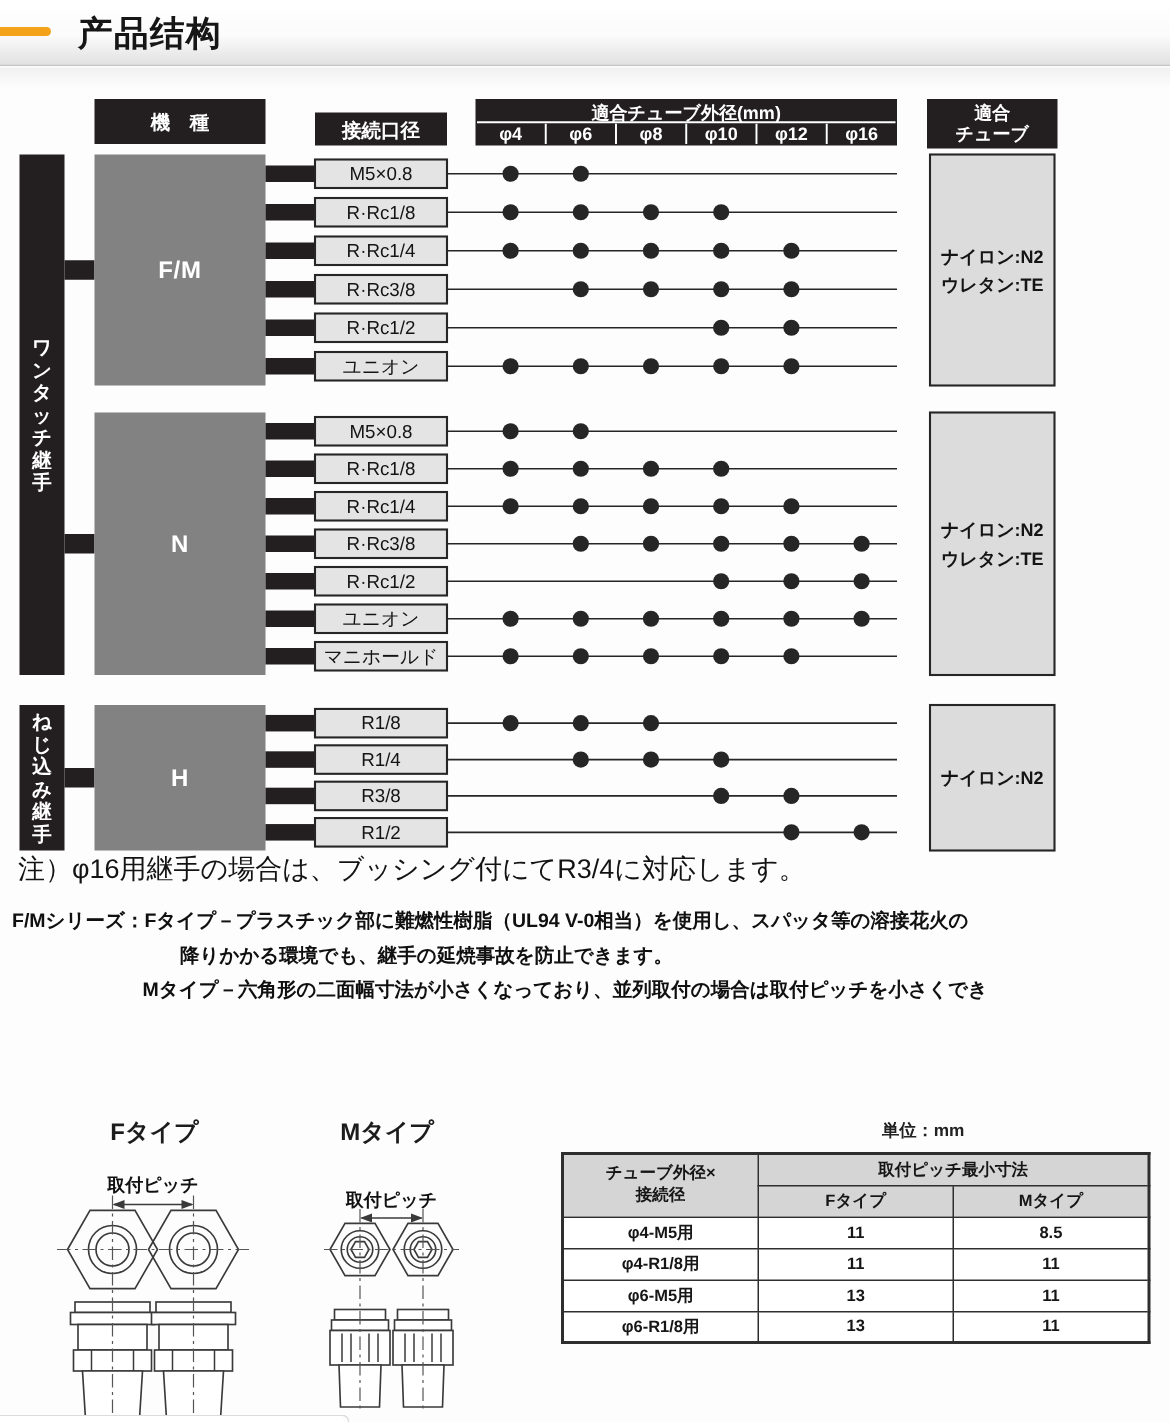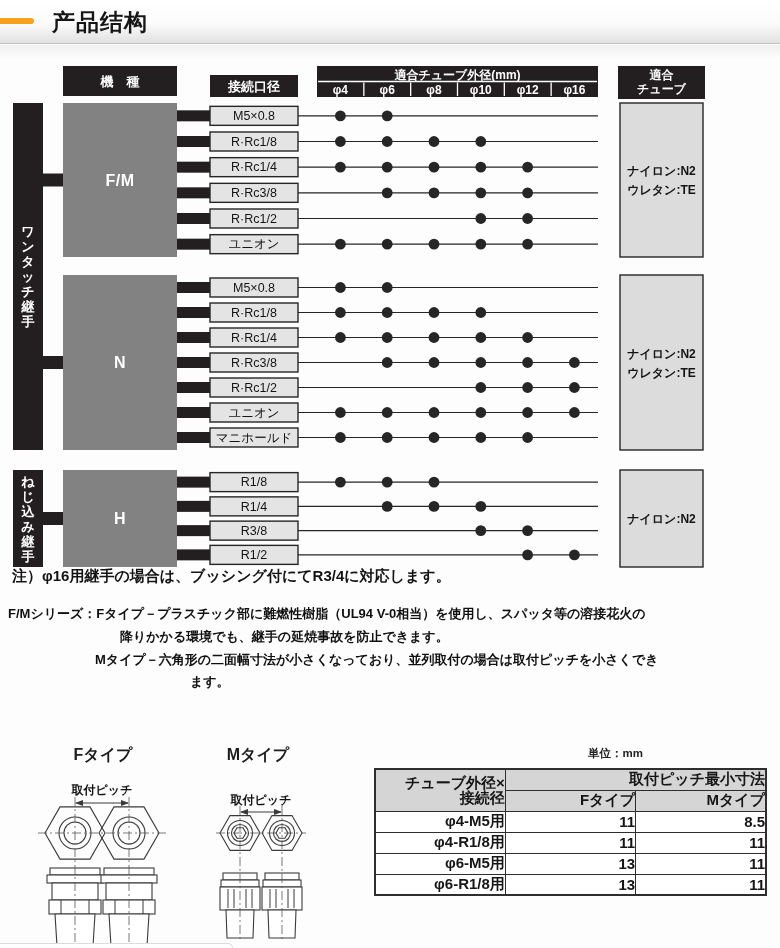--- a/index.html
+++ b/index.html
@@ -21,38 +21,38 @@
   #diagram-svg{position:absolute;left:0;top:11px}
   text{font-family:"Liberation Sans","DejaVu Sans",sans-serif}
   .hdr{fill:#fff;font-size:13px;font-weight:bold}
   .hdr-s{fill:#fff;font-size:12px;font-weight:bold}
   .model{fill:#fff;font-size:16px;font-weight:bold;letter-spacing:.5px}
   .port{fill:#141414;font-size:12.5px}
   .tubetxt{fill:#141414;font-size:12px;font-weight:600}
   .cat{fill:#fff;font-size:13px;font-weight:bold}
   .dwg-label{fill:#111;font-size:12px;font-weight:bold;text-anchor:middle}
 
-  .note{position:absolute;left:12px;top:522px;font-size:15px;font-weight:700;color:#131313}
+  .note{position:absolute;left:12px;top:522px;font-size:18px;font-weight:400;color:#131313}
 
   .series-desc{position:absolute;left:8px;top:558px}
   .desc-line{font-size:13px;font-weight:600;color:#101010;line-height:22.8px;white-space:nowrap}
   .ind-none{margin-left:0}
   .ind-l{margin-left:87px}
   .ind-xl{margin-left:112px}
   .ind-xxl{margin-left:182px}
 
   .dwg-head{position:absolute;top:700px;width:100px;text-align:center;font-size:16px;font-weight:bold;color:#1c1c1c}
   .dwg-head.f{left:53px}
   .dwg-head.m{left:208px}
   .unit{position:absolute;top:701px;left:588px;width:167px;text-align:left;font-size:11.5px;font-weight:bold;color:#222}
   #drawings-svg{position:absolute;left:18px;top:735px}
 
   .pitch-table{position:absolute;left:374px;top:723px;width:393px;border-collapse:collapse;table-layout:fixed;border:2px solid #2e2e2e;background:#fff}
-  .pitch-table th,.pitch-table td{border:1.4px solid #2e2e2e;font-size:15px;font-weight:600;color:#161616;
-    text-align:right;vertical-align:middle;padding:0;height:21px;background:#fff}
+  .pitch-table th,.pitch-table td{border:1.4px solid #2e2e2e;font-size:11px;font-weight:600;color:#161616;
+    text-align:center;vertical-align:middle;padding:0;height:21px;background:#fff}
   .pitch-table th{background:#d6d5d6}
   .pitch-table th.two-line{white-space:pre-line;line-height:15px}
 
   .next-card{position:absolute;left:0;top:898px;width:233px;height:5px;background:#fff;
     border-top:1px solid #dcdcdc;border-right:1px solid #dcdcdc;border-top-right-radius:7px}
 </style>
 </head>
 <body>
 
 <div class="page">
@@ -242,21 +242,20 @@
           <text x="661.5" y="466.5" class="tubetxt" text-anchor="middle">ナイロン:N2</text>
         </g>
       </svg>
 
     <p class="note">注）φ16用継手の場合は、ブッシング付にてR3/4に対応します。</p>
 
     <div id="series-desc" class="series-desc">
         <div class="desc-line ind-none">F/Mシリーズ：Fタイプ－プラスチック部に難燃性樹脂（UL94 V-0相当）を使用し、スパッタ等の溶接花火の</div>
         <div class="desc-line ind-xl">降りかかる環境でも、継手の延焼事故を防止できます。</div>
         <div class="desc-line ind-l">Mタイプ－六角形の二面幅寸法が小さくなっており、並列取付の場合は取付ピッチを小さくでき</div>
-        <div class="desc-line ind-xxl">ます。</div>
       </div>
 
     <div class="dwg-head f">Fタイプ</div>
     <div class="dwg-head m">Mタイプ</div>
     <div class="unit">単位：mm</div>
 
     <svg id="drawings-svg" width="320" height="168" viewBox="0 0 320 168">
         <g>
           <line x1="58" y1="23" x2="110" y2="23" stroke="#3a3a3a" stroke-width="1"></line>
           <path d="M57 23 l8 -3 l0 6 Z" fill="#3a3a3a"></path>

